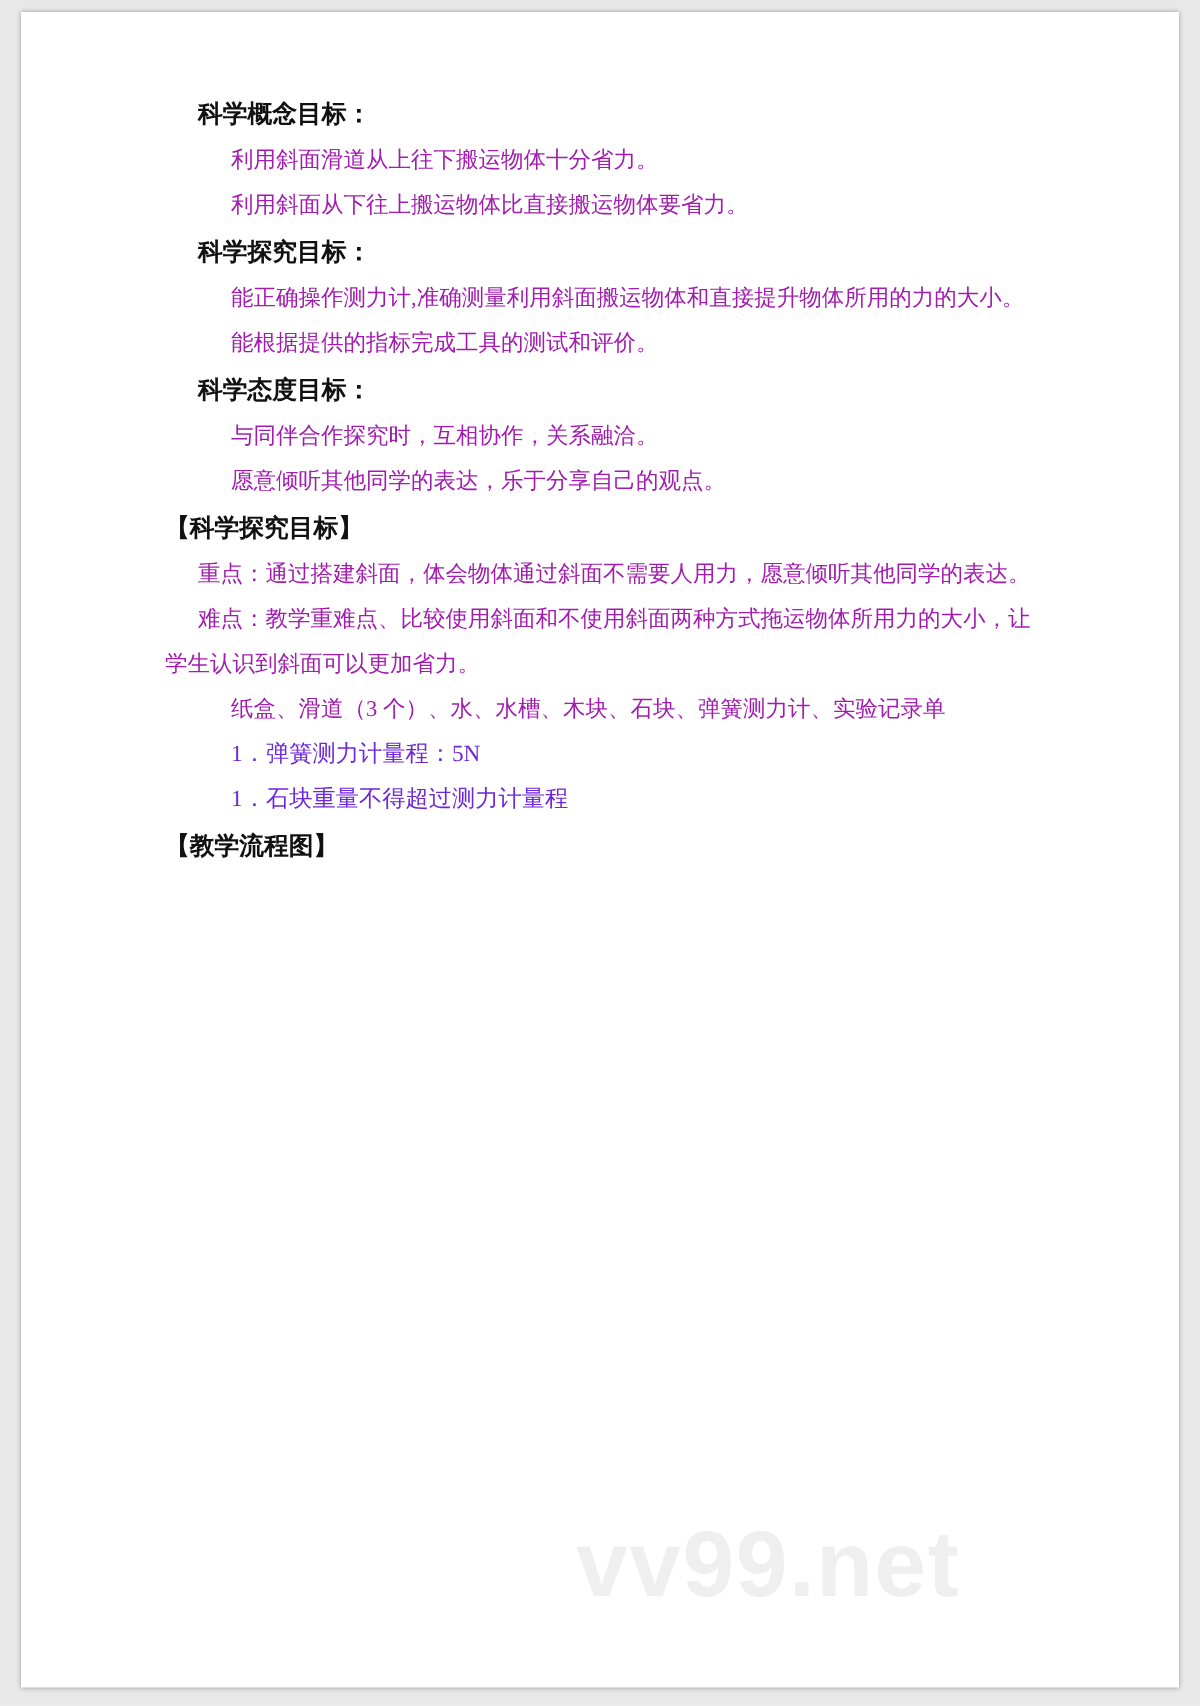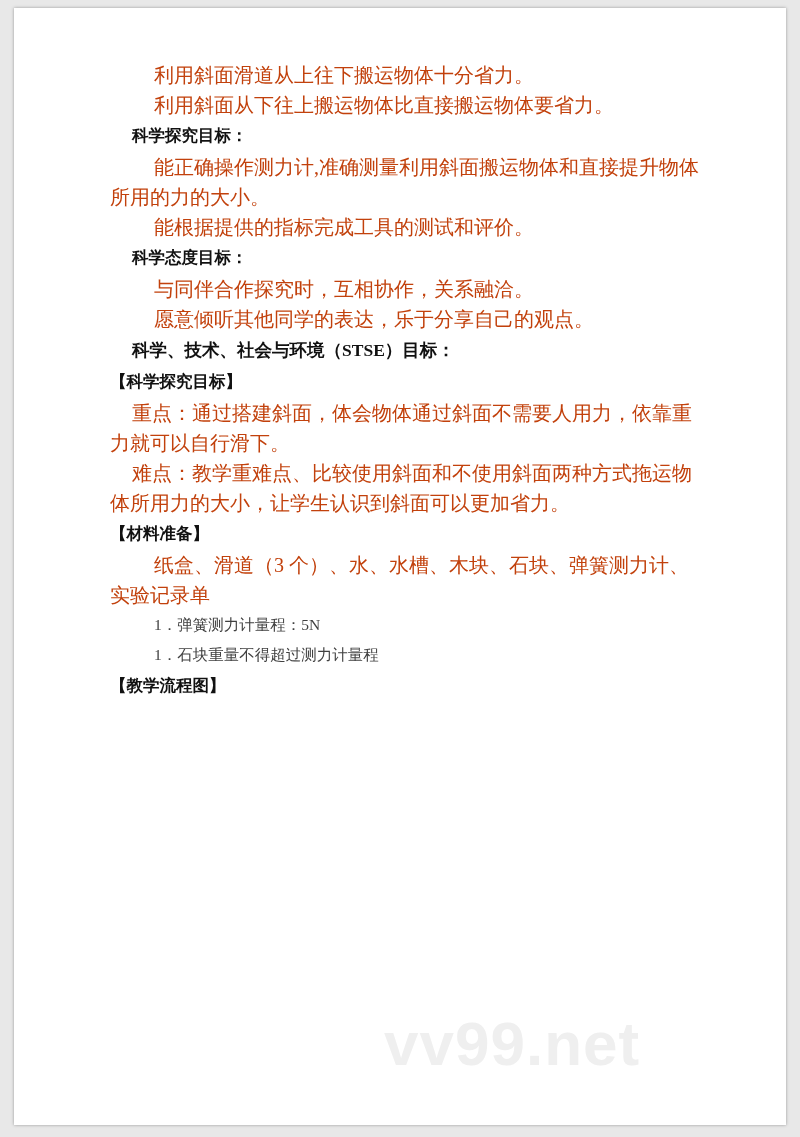--- a/index.html
+++ b/index.html
@@ -33,70 +33,69 @@
     font-size: 16.5px;
     line-height: 32px;
     color: #111;
   }
   .heading.indent1 { padding-left: 22px; }
   .heading.big {
     font-size: 17.5px;
   }
   .indent1 { padding-left: 22px; }
   .body-block {
-    font-size: 20px;
+    font-size: 15px;
     line-height: 30px;
-    color: #c2410c;
+    color: #a21caf;
     padding-left: 0;
     text-indent: 44px;
   }
   .body-block.small-indent { text-indent: 22px; }
   .numlist {
     padding-left: 44px;
     font-size: 15.5px;
     line-height: 30px;
-    color: #404040;
+    color: #6d28d9;
   }
   .numlist .num-item { white-space: pre; }
   .watermark {
     position: absolute;
     left: 370px;
     top: 1000px;
     font-family: "Liberation Sans", sans-serif;
     font-size: 62px;
     font-weight: bold;
     color: #efefef;
     letter-spacing: 1px;
     user-select: none;
   }
 </style>
 </head>
 <body>
 
 <div class="page">
   <div class="content">
 
+    <div class="heading indent1">科学概念目标：</div>
     <div class="body-block">利用斜面滑道从上往下搬运物体十分省力。</div>
     <div class="body-block">利用斜面从下往上搬运物体比直接搬运物体要省力。</div>
 
     <div class="heading indent1">科学探究目标：</div>
     <div class="body-block">能正确操作测力计,准确测量利用斜面搬运物体和直接提升物体所用的力的大小。</div>
     <div class="body-block">能根据提供的指标完成工具的测试和评价。</div>
 
     <div class="heading indent1">科学态度目标：</div>
     <div class="body-block">与同伴合作探究时，互相协作，关系融洽。</div>
     <div class="body-block">愿意倾听其他同学的表达，乐于分享自己的观点。</div>
 
-    <div class="heading indent1 big">科学、技术、社会与环境（STSE）目标：</div>
 
     <div class="heading">【科学探究目标】</div>
-    <div class="body-block small-indent">重点：通过搭建斜面，体会物体通过斜面不需要人用力，依靠重力就可以自行滑下。</div>
+    <div class="body-block small-indent">重点：通过搭建斜面，体会物体通过斜面不需要人用力，愿意倾听其他同学的表达。</div>
     <div class="body-block small-indent">难点：教学重难点、比较使用斜面和不使用斜面两种方式拖运物体所用力的大小，让学生认识到斜面可以更加省力。</div>
 
-    <div class="heading">【材料准备】</div>
     <div class="body-block">纸盒、滑道（3 个）、水、水槽、木块、石块、弹簧测力计、实验记录单</div>
     <div class="numlist">
       <div class="num-item">1．弹簧测力计量程：5N</div>
       <div class="num-item">1．石块重量不得超过测力计量程</div>
     </div>
 
     <div class="heading">【教学流程图】</div>
   </div>
 
   <div class="watermark">vv99.net</div>

